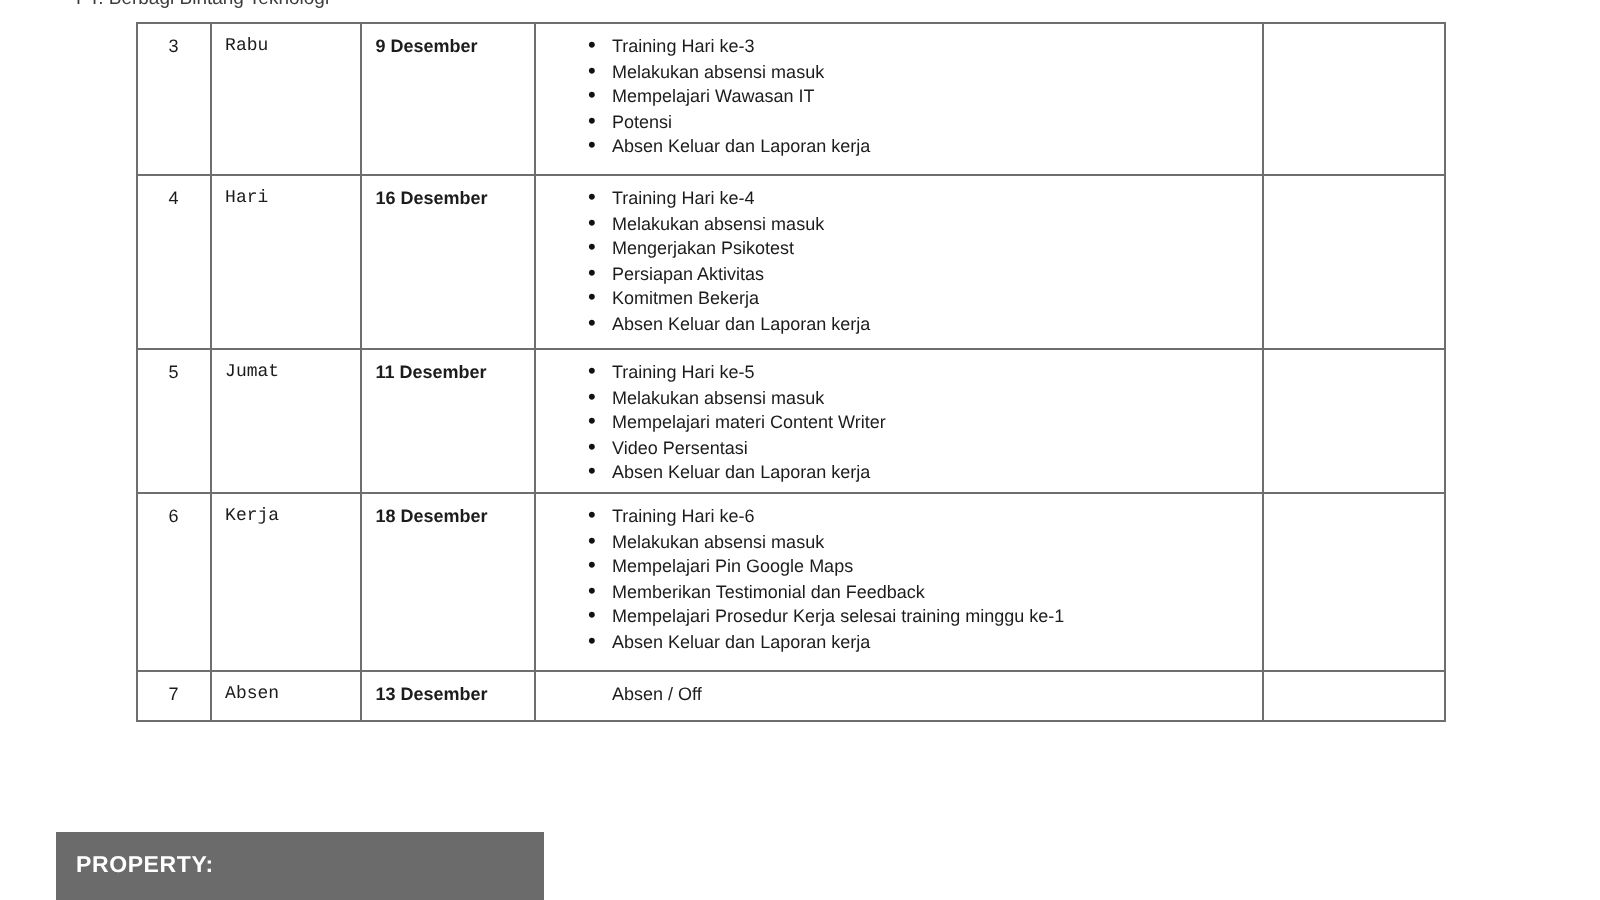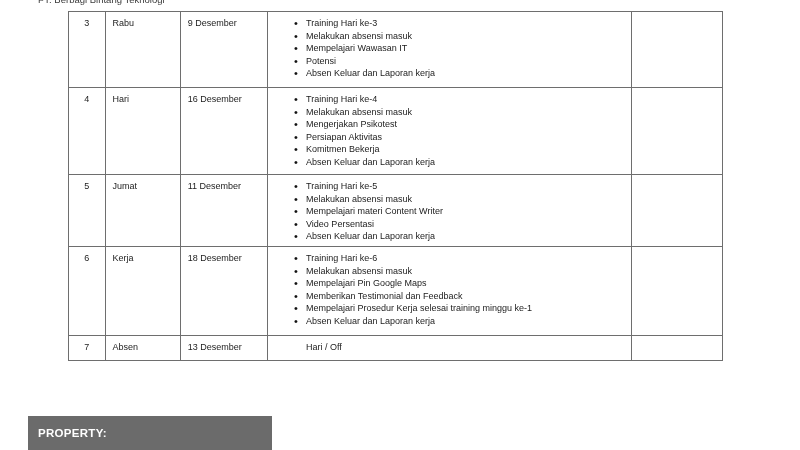--- a/index.html
+++ b/index.html
@@ -7,22 +7,22 @@
               font-family:"Liberation Sans", sans-serif; }
 
   .doc-title { position:absolute; top:-6px; left:38px; font-size:9.5px; color:#3c3c3c;
                white-space:nowrap; }
 
   table.schedule { position:absolute; left:68px; top:11px; width:655px;
                    border-collapse:collapse; table-layout:fixed; }
   table.schedule td { border:1px solid #6e6e6e; vertical-align:top;
                       padding:5px 0 0 0; font-size:9px; color:#1c1c1c; line-height:12.6px; }
   .c-no   { width:36px;  text-align:center; }
-  .c-day  { width:74px;  padding-left:7px !important; }
-  .c-date { width:86px;  padding-left:7px !important; }
+  .c-day  { width:74px;  padding-left:7px !important;font-family:Liberation Mono, monospace; }
+  .c-date { width:86px;  padding-left:7px !important;font-weight:bold; }
   .c-act  { width:358px; padding-left:26px !important; }
   .c-empty{ width:90px; }
 
   tr.r-h76 { height:76px; } tr.r-h87 { height:87px; } tr.r-h72 { height:72px; }
   tr.r-h89 { height:89px; } tr.r-h25 { height:25px; }
 
   .act-line { display:flex; }
   .bullet { width:12px; flex:0 0 12px; font-size:11px; line-height:12.6px; color:#111; }
   .note-line { margin-left:12px; }
 
@@ -159,21 +159,21 @@
           </div>
       </td>
       <td class="c-empty"></td>
     </tr>
 
     <tr class="r-h25">
       <td class="c-no">7</td>
       <td class="c-day">Absen</td>
       <td class="c-date">13 Desember</td>
       <td class="c-act">
-        <div class="note-line">Hari / Off</div>
+        <div class="note-line">Absen / Off</div>
       </td>
       <td class="c-empty"></td>
     </tr>
   </tbody>
 </table>
 
 <div class="property-box">
   <span>PROPERTY:</span>
 </div>
 

